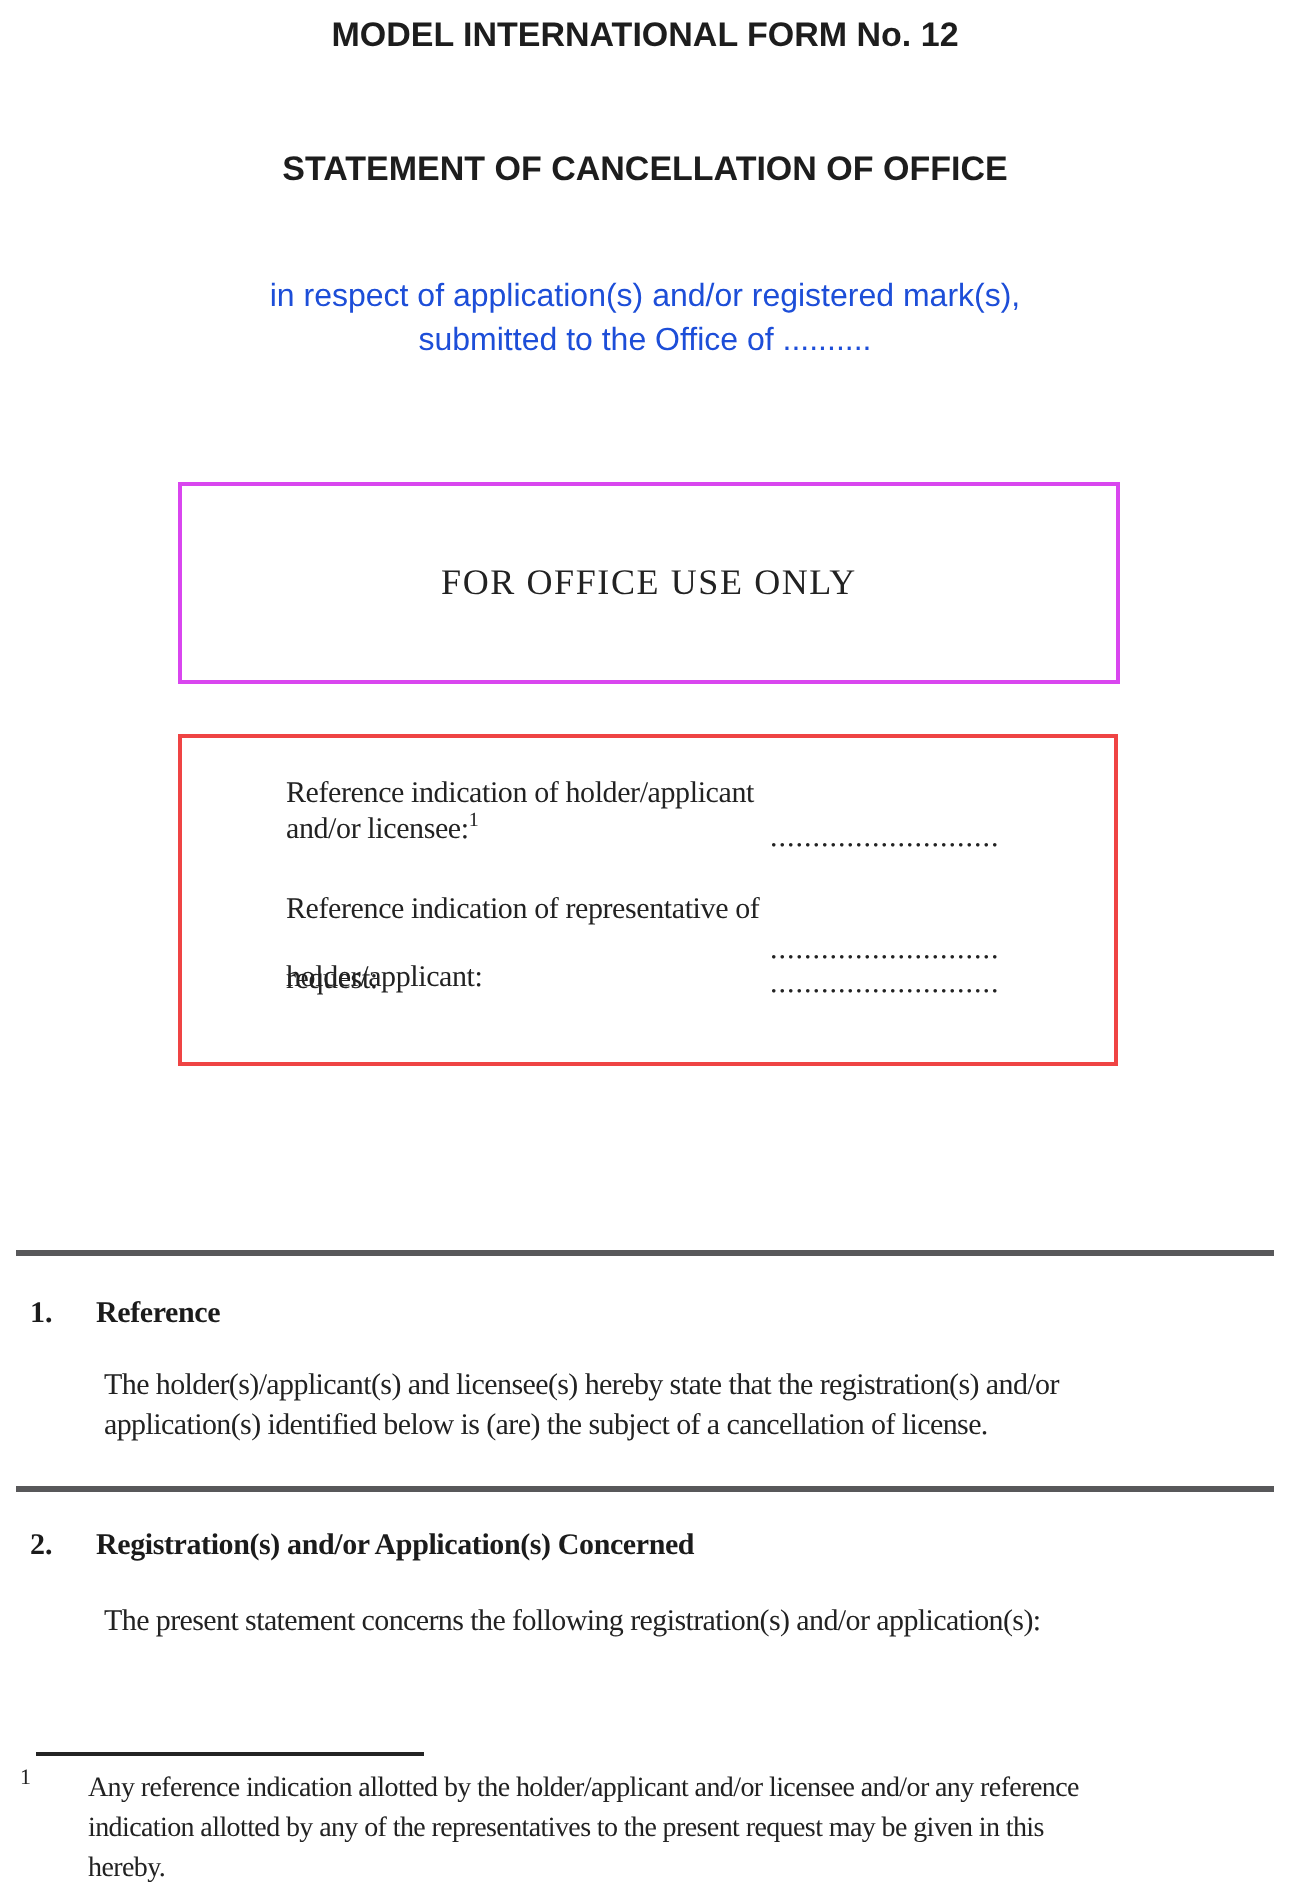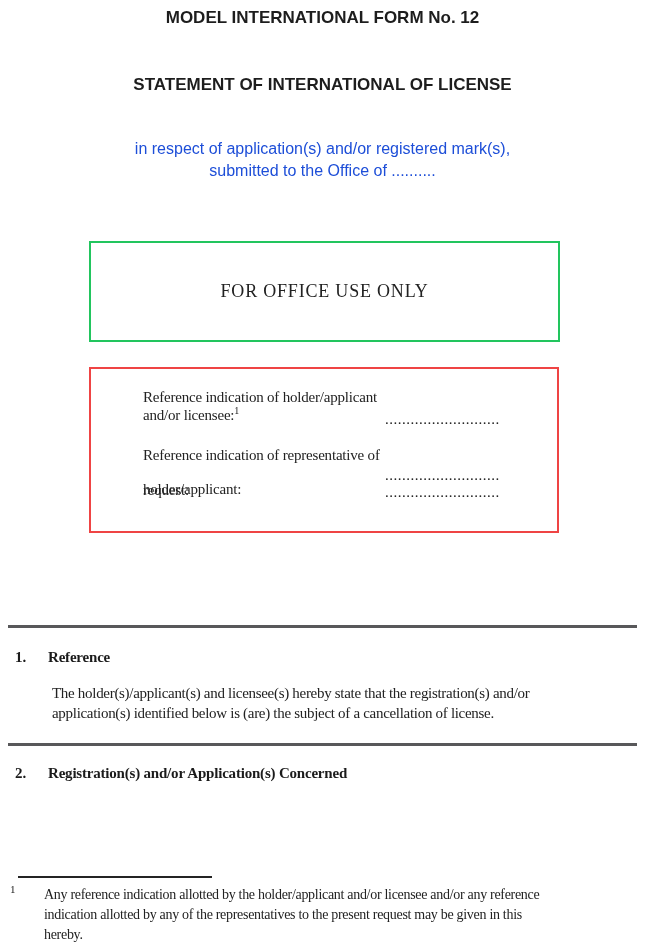--- a/index.html
+++ b/index.html
@@ -30,21 +30,21 @@
     position: absolute; top: 138px; left: 0; right: 0;
     text-align: center;
     font-family: "Liberation Sans", sans-serif;
     font-size: 16px; line-height: 22px; color: #1d4ed8;
     white-space: pre-line;
   }
   
   .office-box {
     position: absolute; left: 89px; top: 241px;
     width: 471px; height: 101px;
-    border: 2px solid #22c55e;
+    border: 2px solid #d946ef;
     display: flex; align-items: center; justify-content: center;
   }
   .office-box span {
     font-size: 18px; letter-spacing: 0.8px; color: #222;
   }
   
   .ref-box {
     position: absolute; left: 89px; top: 367px;
     width: 470px; height: 166px;
     border: 2px solid #ef4444;
@@ -111,21 +111,21 @@
     white-space: pre-line;
   }
 </style>
 </head>
 <body>
 
 <div class="page">
 
   <div class="title1">MODEL INTERNATIONAL FORM No. 12</div>
 
-  <div class="title2">STATEMENT OF INTERNATIONAL OF LICENSE</div>
+  <div class="title2">STATEMENT OF CANCELLATION OF OFFICE</div>
 
   <div class="intro">in respect of application(s) and/or registered mark(s),
 submitted to the Office of ..........</div>
 
   <div class="office-box">
     <span>FOR OFFICE USE ONLY</span>
   </div>
 
   <div class="ref-box">
     <div class="rb-line rb-l1">Reference indication of holder/applicant</div>
@@ -142,20 +142,21 @@
 
   <div class="sec-num n1">1.</div>
   <div class="sec-head h1">Reference</div>
   <div class="sec-body b1">The holder(s)/applicant(s) and licensee(s) hereby state that the registration(s) and/or
 application(s) identified below is (are) the subject of a cancellation of license.</div>
 
   <div class="rule rule2"></div>
 
   <div class="sec-num n2">2.</div>
   <div class="sec-head h2">Registration(s) and/or Application(s) Concerned</div>
+  <div class="sec-body b2">The present statement concerns the following registration(s) and/or application(s):</div>
 
   <div class="fn-rule"></div>
   <div class="fn-marker">1</div>
   <div class="fn-text">Any reference indication allotted by the holder/applicant and/or licensee and/or any reference
 indication allotted by any of the representatives to the present request may be given in this
 hereby.</div>
 
 </div>
 
 </body></html>

